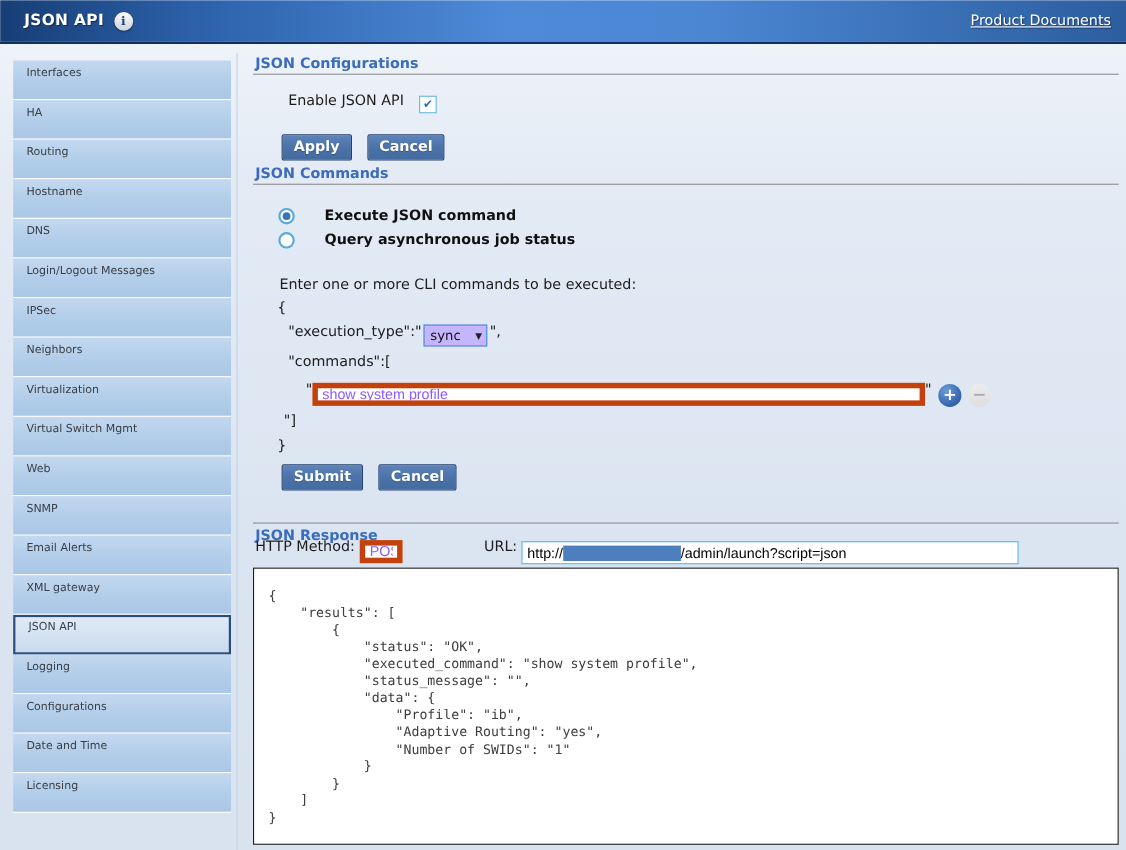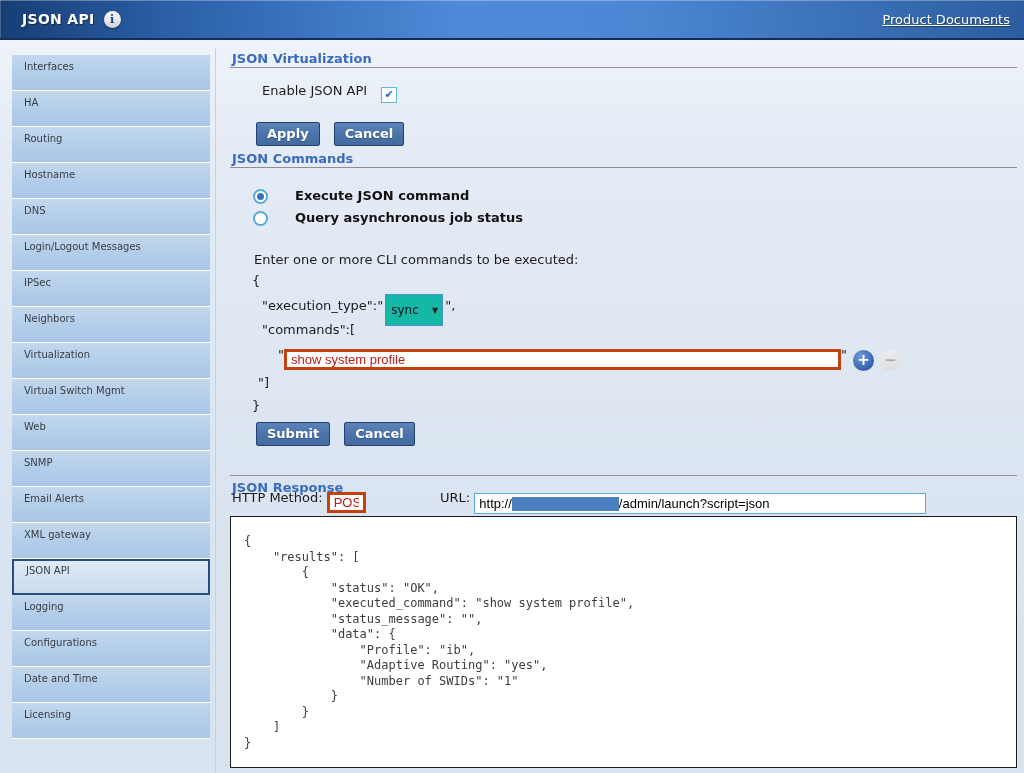--- a/index.html
+++ b/index.html
@@ -91,32 +91,32 @@
   }
   .radio .radio-dot {
     display:none; position:absolute; left:2px; top:2px;
     width:7px; height:7px; border-radius:50%; background:#3573bd;
   }
   .radio.checked .radio-dot { display:block; }
   .radio-label { font-size:13px; font-weight:bold; color:#111; margin-left:27px; vertical-align:1px; }
 
   
   .select {
-    display:inline-flex; width:58px; height:32px; margin:0 2px;
-    border:1px solid #4a90d2; background:#14b8a6;
+    display:inline-flex; width:58px; height:20px; margin:0 2px;
+    border:1px solid #4a90d2; background:#c4b5fd;
     align-items:center; justify-content:space-between;
     padding:0 4px 0 5px; font-size:12px; color:#111; cursor:pointer;
     vertical-align:-4px;
   }
   .select-arrow { font-size:8px; color:#222; }
 
   
   .tinput {
-    height:21px; border:3px solid #c2410c; background:#fff;
-    font-family:"Liberation Sans",sans-serif; font-size:13px; color:#b91c1c;
+    height:21px; border:5px solid #c2410c; background:#fff;
+    font-family:"Liberation Sans",sans-serif; font-size:13px; color:#8b5cf6;
     padding:0 4px; outline:none;
   }
   .cmd-input { width:557px; vertical-align:-5px; }
   .method-input { width:39px; }
 
   .url-box {
     display:inline-flex; align-items:center; width:452px; height:21px;
     border:1px solid #56b0e2; background:#fff; padding:0 4px;
     font-family:"Liberation Sans",sans-serif; font-size:13px; color:#000;
     cursor:text; white-space:nowrap;
@@ -178,21 +178,21 @@
   <div class="side-item">SNMP</div>
   <div class="side-item">Email Alerts</div>
   <div class="side-item">XML gateway</div>
   <div class="side-item selected">JSON API</div>
   <div class="side-item">Logging</div>
   <div class="side-item">Configurations</div>
   <div class="side-item">Date and Time</div>
   <div class="side-item">Licensing</div>
 </div>
 
-<div class="abs section-title" style="left:232px; top:51px;">JSON Virtualization</div>
+<div class="abs section-title" style="left:232px; top:51px;">JSON Configurations</div>
 <div class="abs rule" style="left:230px; top:67px;"></div>
 
 <div class="abs" style="left:262px; top:80px;">
   <span class="txt">Enable JSON API</span><span class="checkbox"><span class="checkmark">✔</span></span>
 </div>
 
 <div class="abs" style="left:256px; top:122px;">
   <span class="btn">Apply</span>
   <span class="btn">Cancel</span>
 </div>

